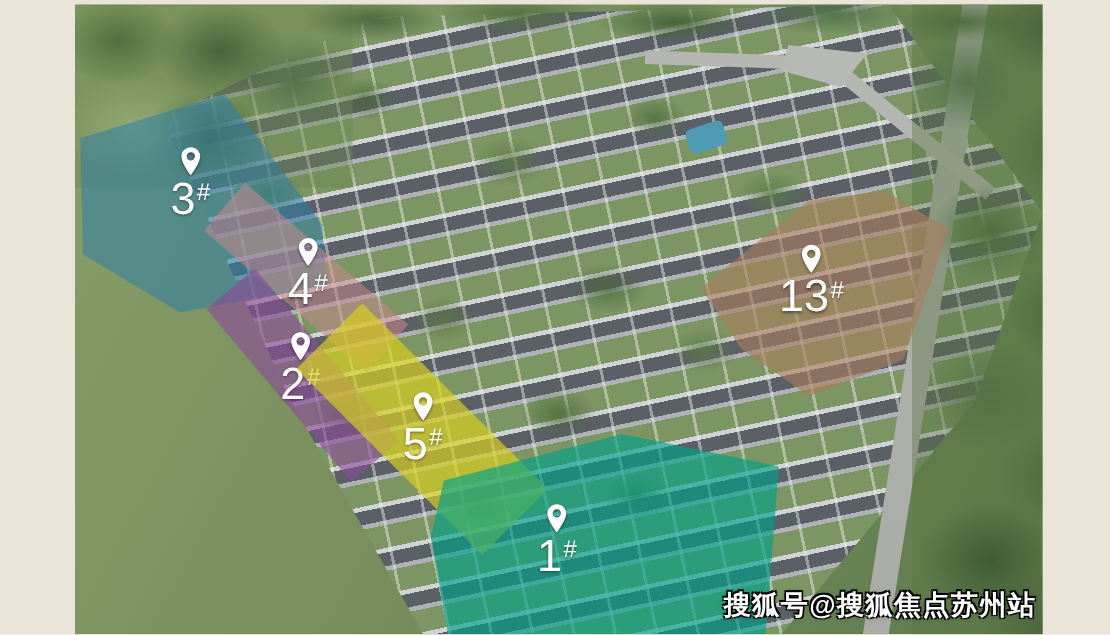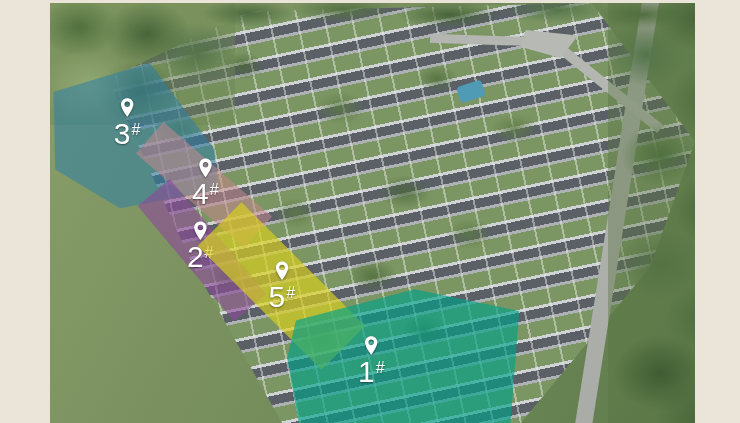--- a/index.html
+++ b/index.html
@@ -181,15 +181,25 @@
     <div class="zone z1" style="--zc: #00a189;">
       <div class="fill"></div>
       <div class="zlabel">
         <svg class="pin" viewBox="0 0 24 32">
             <path d="M12 1C6.5 1 2 5.4 2 10.8 2 18 12 31 12 31s10-13 10-20.2C22 5.4 17.5 1 12 1zm0 14.2a4.4 4.4 0 1 1 0-8.8 4.4 4.4 0 0 1 0 8.8z" fill="#fff"></path>
           </svg>
         <div class="znum"><span>1</span><span class="hash">#</span></div>
       </div>
     </div>
 
-
+    <div class="zone z13" style="--zc: #a97d5e;">
+      <div class="fill"></div>
+      <div class="zlabel">
+        <svg class="pin" viewBox="0 0 24 32">
+            <path d="M12 1C6.5 1 2 5.4 2 10.8 2 18 12 31 12 31s10-13 10-20.2C22 5.4 17.5 1 12 1zm0 14.2a4.4 4.4 0 1 1 0-8.8 4.4 4.4 0 0 1 0 8.8z" fill="#fff"></path>
+          </svg>
+        <div class="znum"><span>13</span><span class="hash">#</span></div>
+      </div>
+    </div>
+
+    <div class="watermark" style="--wm: #ffffff;">搜狐号@搜狐焦点苏州站</div>
   </div>
 </div>
 
 </body></html>

